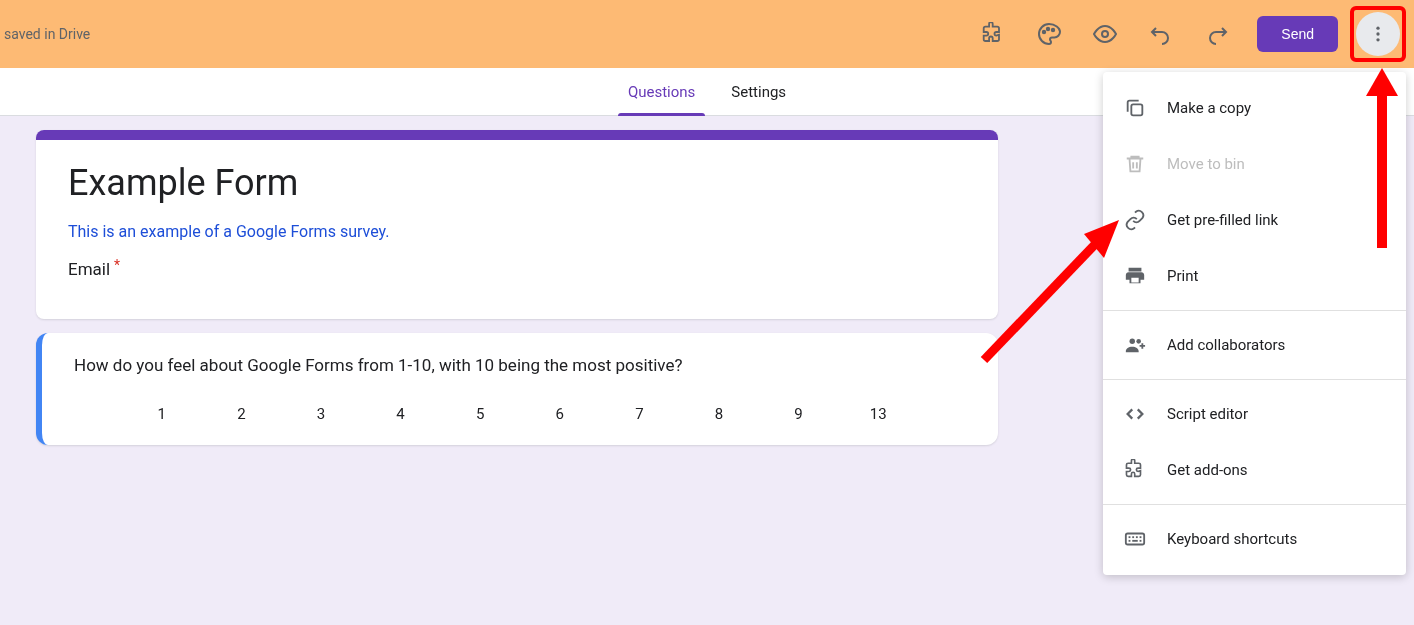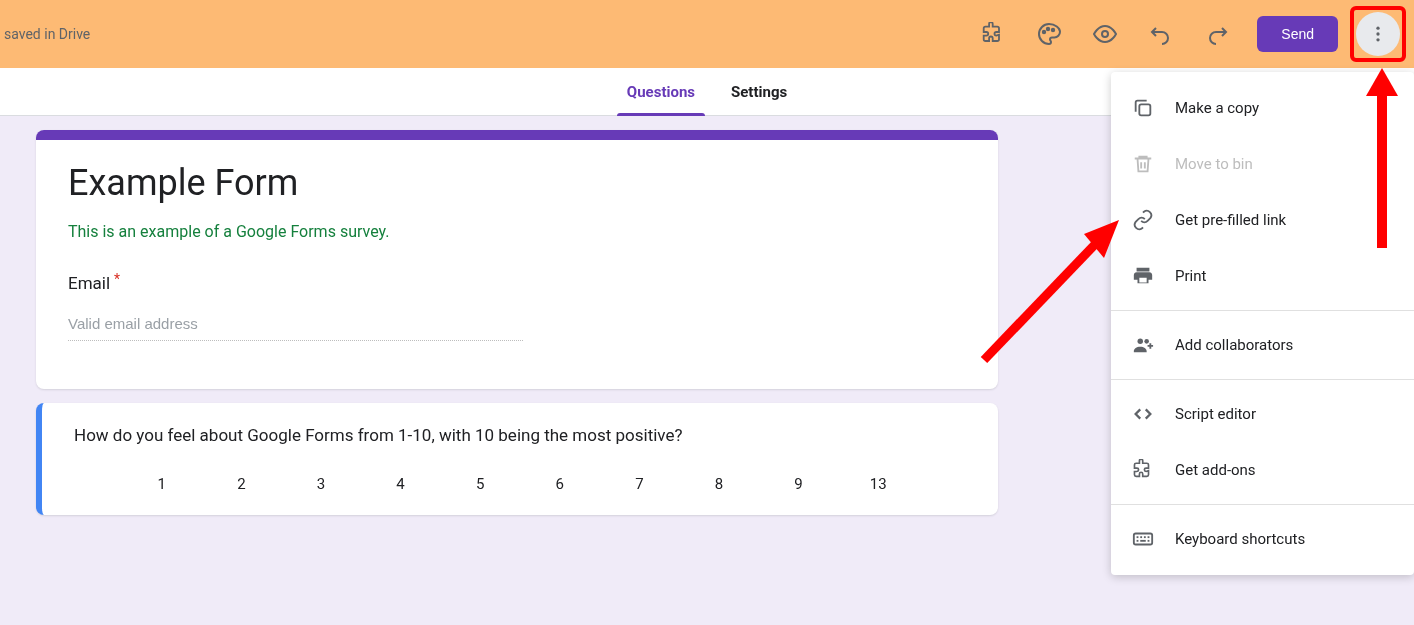--- a/index.html
+++ b/index.html
@@ -75,21 +75,21 @@
     height: 48px;
   }
   .tab {
     padding: 0 18px;
     display: flex;
     align-items: center;
     font-size: 15px;
     color: #202124;
     cursor: pointer;
     position: relative;
-    font-weight: 700;
+    font-weight: 400;
   }
   .tab.active {
     color: #673ab7;
   }
   .tab.active::after {
     content: "";
     position: absolute;
     bottom: -1px;
     left: 8px;
     right: 8px;
@@ -125,22 +125,22 @@
     padding: 22px 32px 22px 32px;
   }
   .form-title {
     font-size: 36px;
     font-weight: 400;
     color: #202124;
     margin-bottom: 18px;
   }
   .form-desc {
     font-size: 16px;
-    color: #15803d;
-    margin-bottom: 32px;
+    color: #1d4ed8;
+    margin-bottom: 18px;
   }
   .email-label {
     font-size: 17px;
     color: #202124;
     margin-bottom: 18px;
     display: flex;
     align-items: center;
     gap: 4px;
   }
   .required-star { color: #d93025; font-size: 14px; position: relative; top: -4px; }
@@ -160,39 +160,40 @@
     font-size: 15px;
     color: #70757a;
   }
   .change-link {
     color: #1a73e8;
     cursor: pointer;
     margin-left: 8px;
   }
   .card.question-card {
     border-left: 6px solid #4285f4;
+    border-radius: 12px;
   }
   .question-text {
     font-size: 17px;
     color: #202124;
     margin-bottom: 30px;
   }
   .scale-row {
     display: flex;
     justify-content: space-around;
     padding: 0 48px;
     font-size: 15px;
     color: #202124;
   }
   .scale-item { width: 40px; text-align: center; }
   
   .menu {
     position: absolute;
     top: 72px;
-    right: 0;
+    right: 8px;
     width: 303px;
     background: #fff;
     box-shadow: 0 2px 10px rgba(0,0,0,0.2);
     border-radius: 4px;
     padding: 8px 0;
     z-index: 100;
   }
   .menu-item {
     display: flex;
     align-items: center;
@@ -290,21 +291,20 @@
 
 <div class="canvas">
   <div class="card header-card">
     <div class="card-inner">
       <div class="form-title">Example Form</div>
       <div class="form-desc">This is an example of a Google Forms survey.</div>
       <div class="email-label">
         <span>Email</span>
         <span class="required-star">*</span>
       </div>
-      <input class="email-input" disabled="" placeholder="Valid email address" style="">
     </div>
   </div>
   <div class="card question-card">
     <div class="card-inner">
       <div class="question-text">How do you feel about Google Forms from 1-10, with 10 being the most positive?</div>
       <div class="scale-row">
         <div class="scale-item">1</div>
         <div class="scale-item">2</div>
         <div class="scale-item">3</div>
         <div class="scale-item">4</div>

